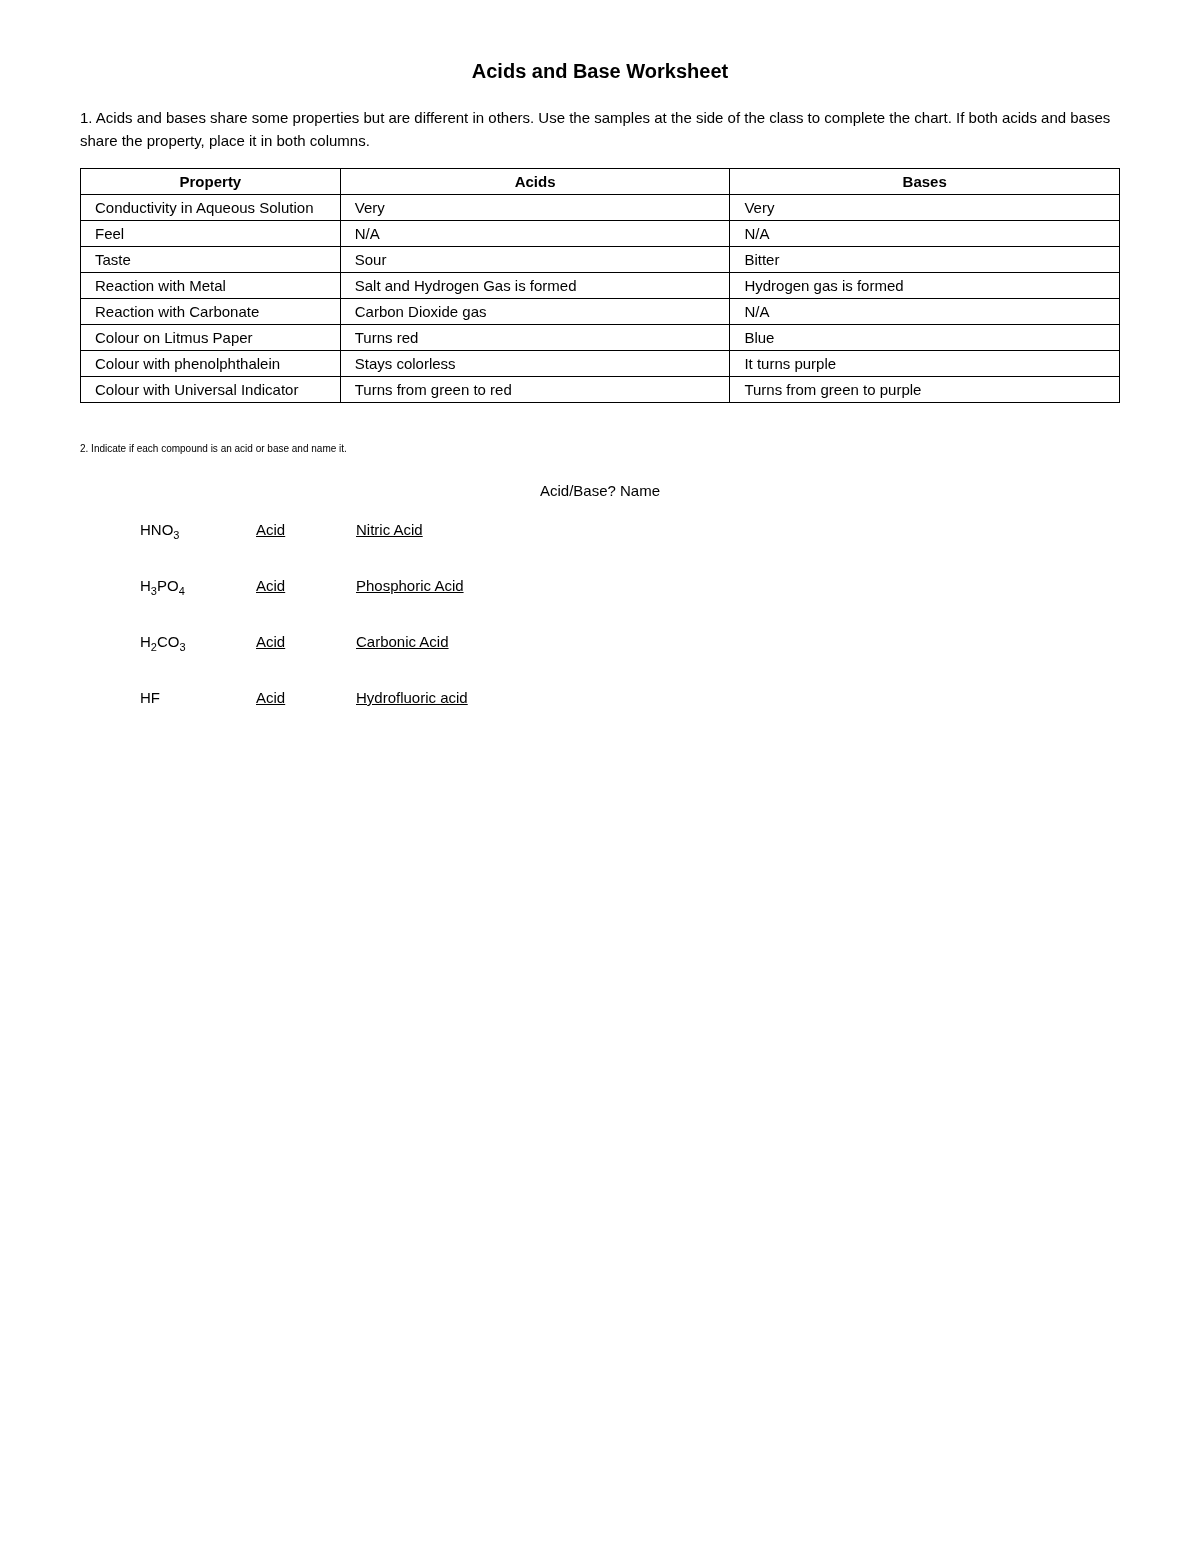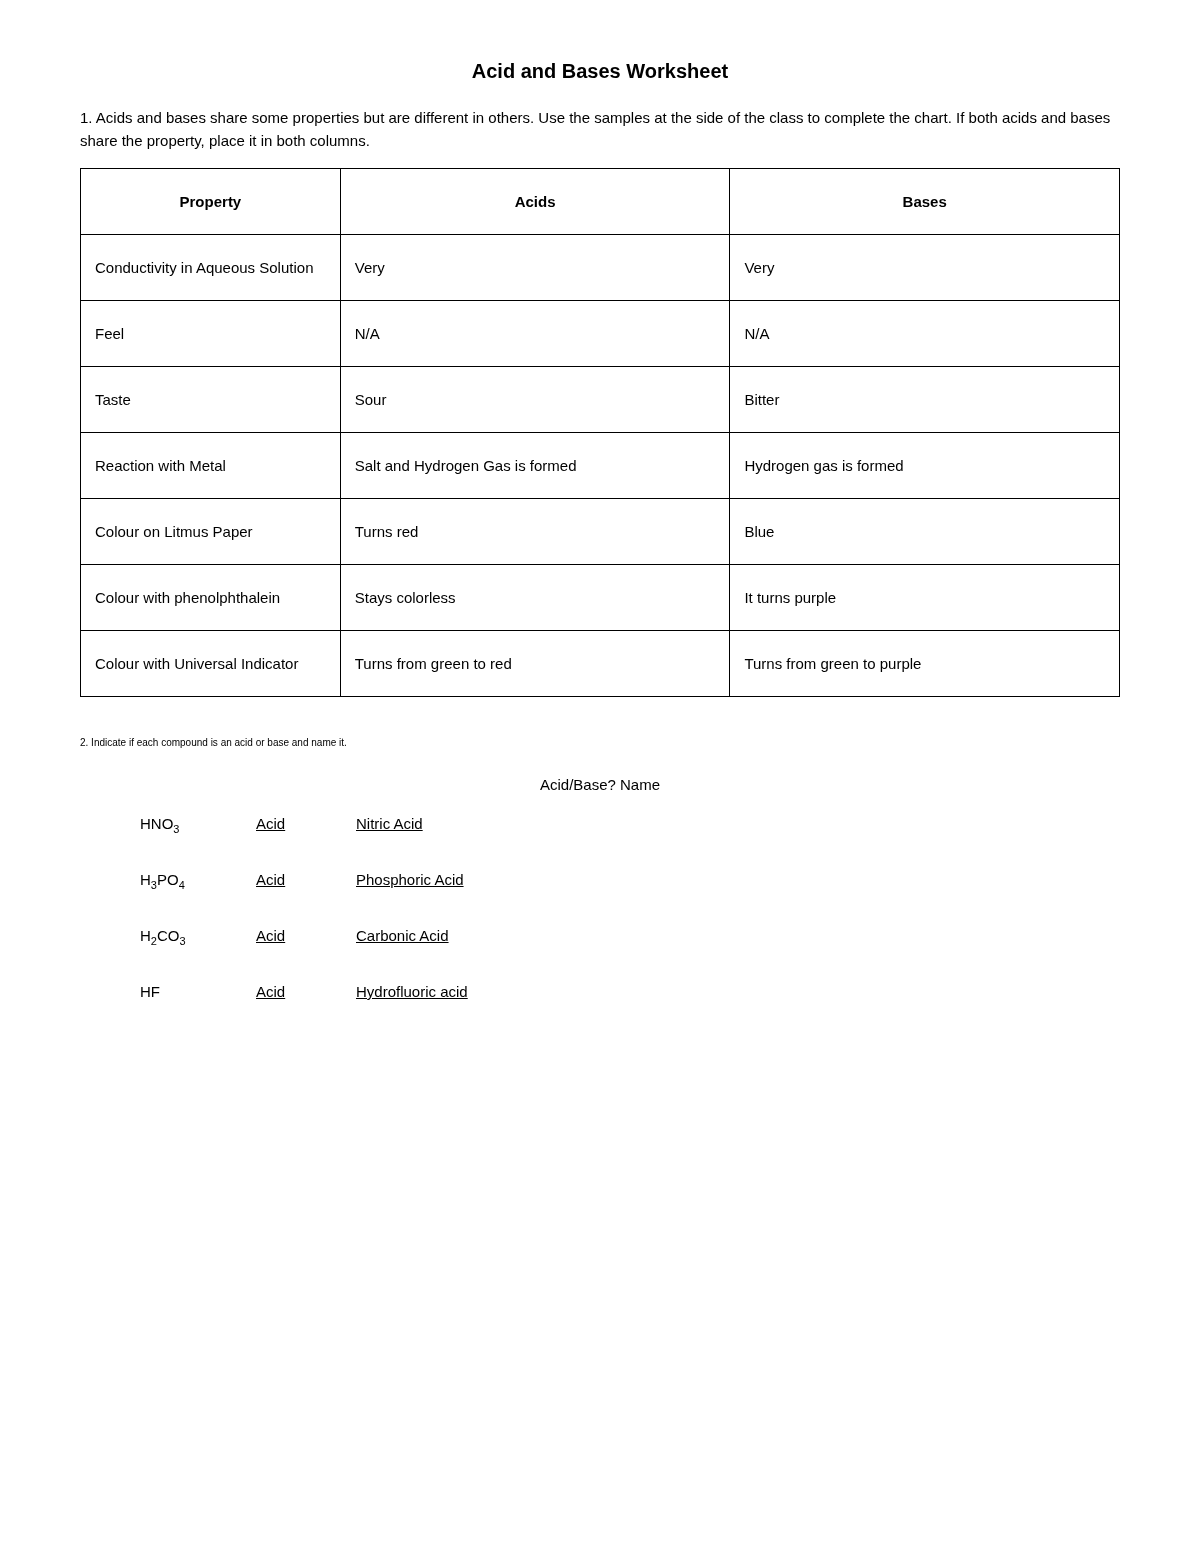--- a/index.html
+++ b/index.html
@@ -33,21 +33,21 @@
     }
 
     table {
       width: 100%;
       border-collapse: collapse;
       margin-bottom: 40px;
     }
 
     table th, table td {
       border: 1px solid #000;
-      padding: 24px 14px;
+      padding: 4px 14px;
       vertical-align: top;
       font-size: 15px;
     }
 
     table th {
       font-weight: bold;
       text-align: center;
       background: #ffffff;
     }
 
@@ -101,21 +101,21 @@
 
     .compound-name {
       font-size: 15px;
       text-decoration: underline;
       margin-left: 30px;
     }
   </style>
 </head>
 <body>
 
-<h1 class="page-title">Acid and Bases Worksheet</h1>
+<h1 class="page-title">Acids and Base Worksheet</h1>
 
 <p class="intro-text">1. Acids and bases share some properties but are different in others. Use the samples at the side of the class to complete the chart. If both acids and bases share the property, place it in both columns.</p>
 
 <table>
   <thead>
     <tr>
       <th>Property</th>
       <th>Acids</th>
       <th>Bases</th>
     </tr>
@@ -133,20 +133,25 @@
       </tr>
       <tr>
         <td>Taste</td>
         <td>Sour</td>
         <td>Bitter</td>
       </tr>
       <tr>
         <td>Reaction with Metal</td>
         <td>Salt and Hydrogen Gas is formed</td>
         <td>Hydrogen gas is formed</td>
+      </tr>
+      <tr>
+        <td>Reaction with Carbonate</td>
+        <td>Carbon Dioxide gas</td>
+        <td>N/A</td>
       </tr>
       <tr>
         <td>Colour on Litmus Paper</td>
         <td>Turns red</td>
         <td>Blue</td>
       </tr>
       <tr>
         <td>Colour with phenolphthalein</td>
         <td>Stays colorless</td>
         <td>It turns purple</td>

